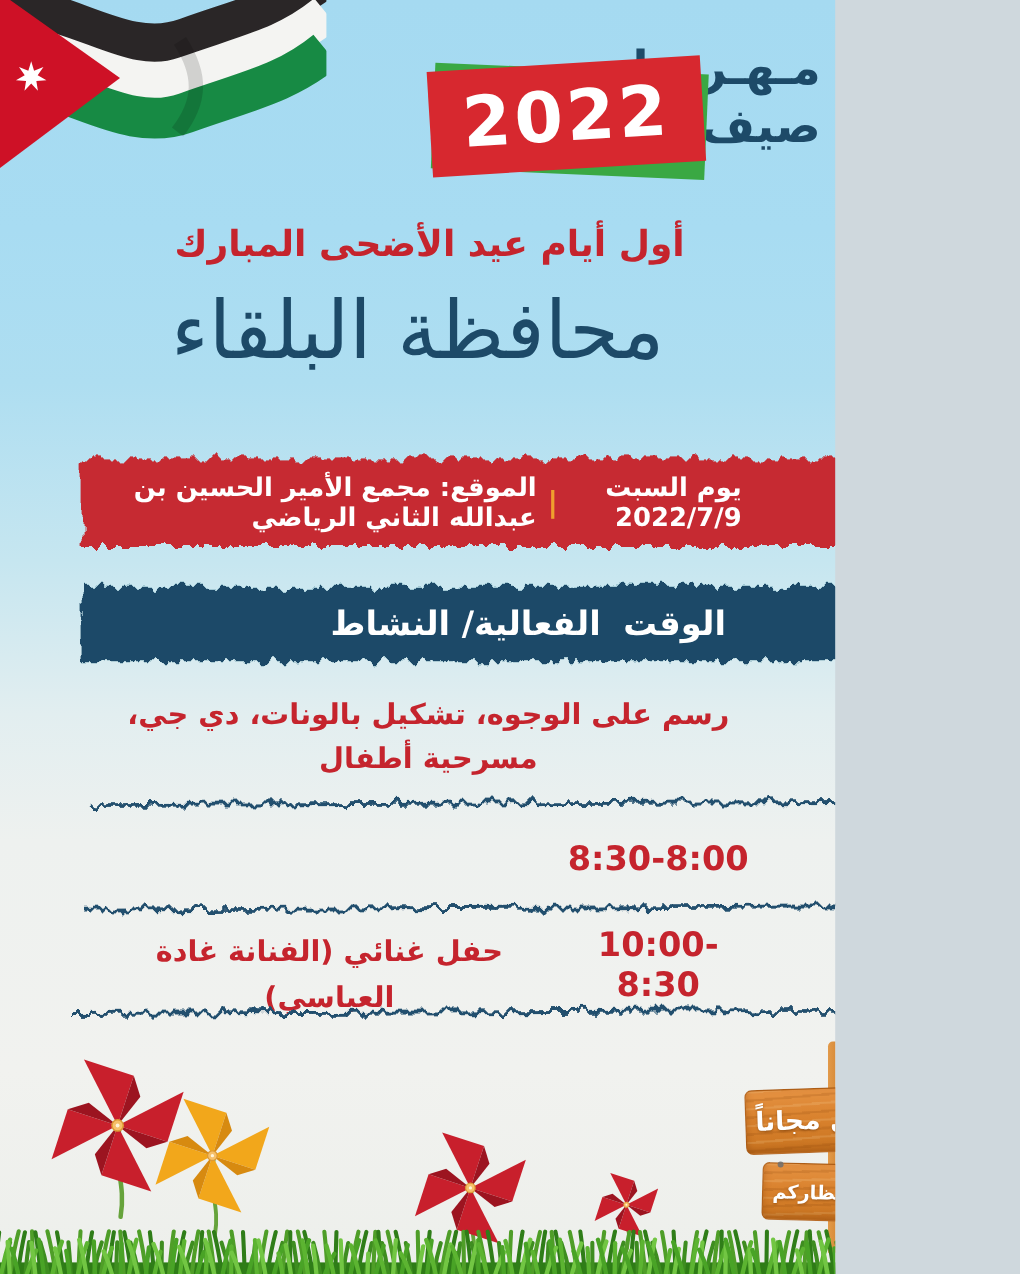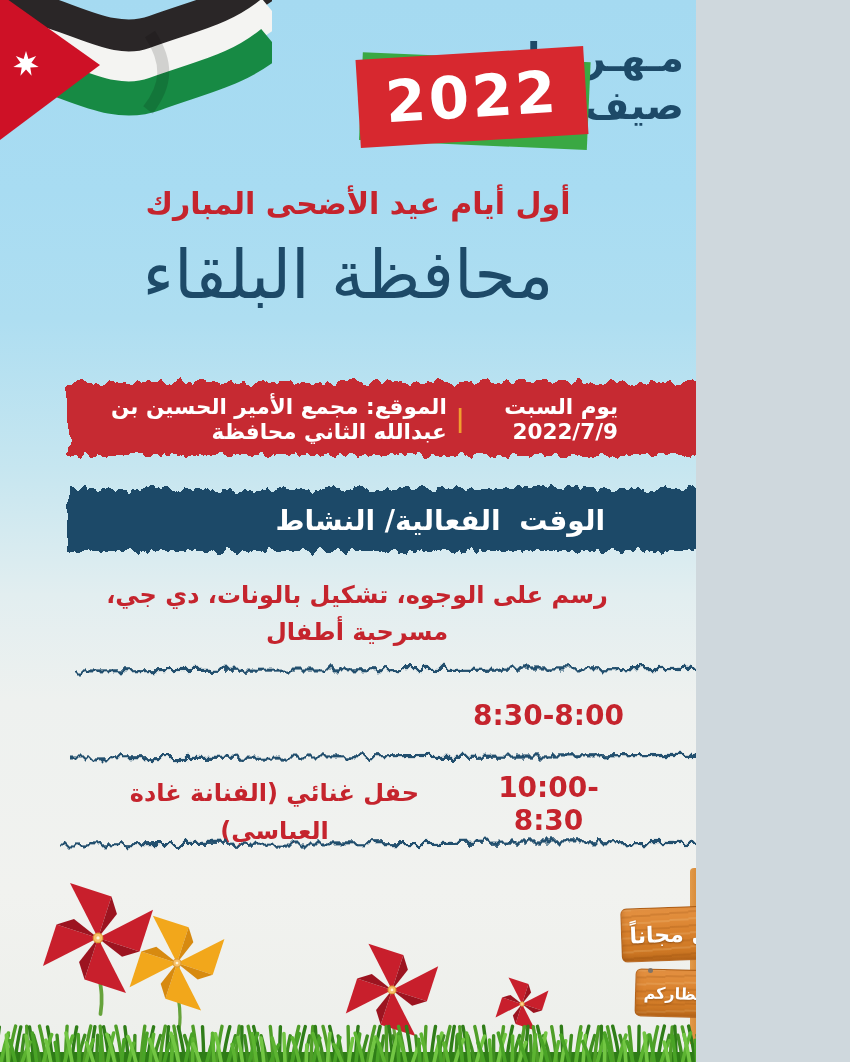--- a/index.html
+++ b/index.html
@@ -120,21 +120,21 @@
     <g filter="url(#rough)">
       <path d="M74,671 L778,668" stroke="#24506e" stroke-width="3.2" fill="none"></path>
       <path d="M70,758 L781,755" stroke="#24506e" stroke-width="3.2" fill="none"></path>
       <path d="M60,845 L786,842" stroke="#24506e" stroke-width="3.2" fill="none"></path>
     </g>
   </svg>
 
   <div class="dateband" dir="rtl">
     <span>يوم السبت 2022/7/9</span>
     <span class="sep">|</span>
-    <span>الموقع: مجمع الأمير الحسين بن عبدالله الثاني محافظة</span>
+    <span>الموقع: مجمع الأمير الحسين بن عبدالله الثاني الرياضي</span>
   </div>
 
   <div class="thead" dir="rtl">
     <span class="th-time">الوقت</span>
     <span class="th-act">الفعالية/ النشاط</span>
   </div>
 
   <div class="row row1">
     <div class="act">رسم على الوجوه، تشكيل بالونات، دي جي، مسرحية أطفال</div>
   </div>

